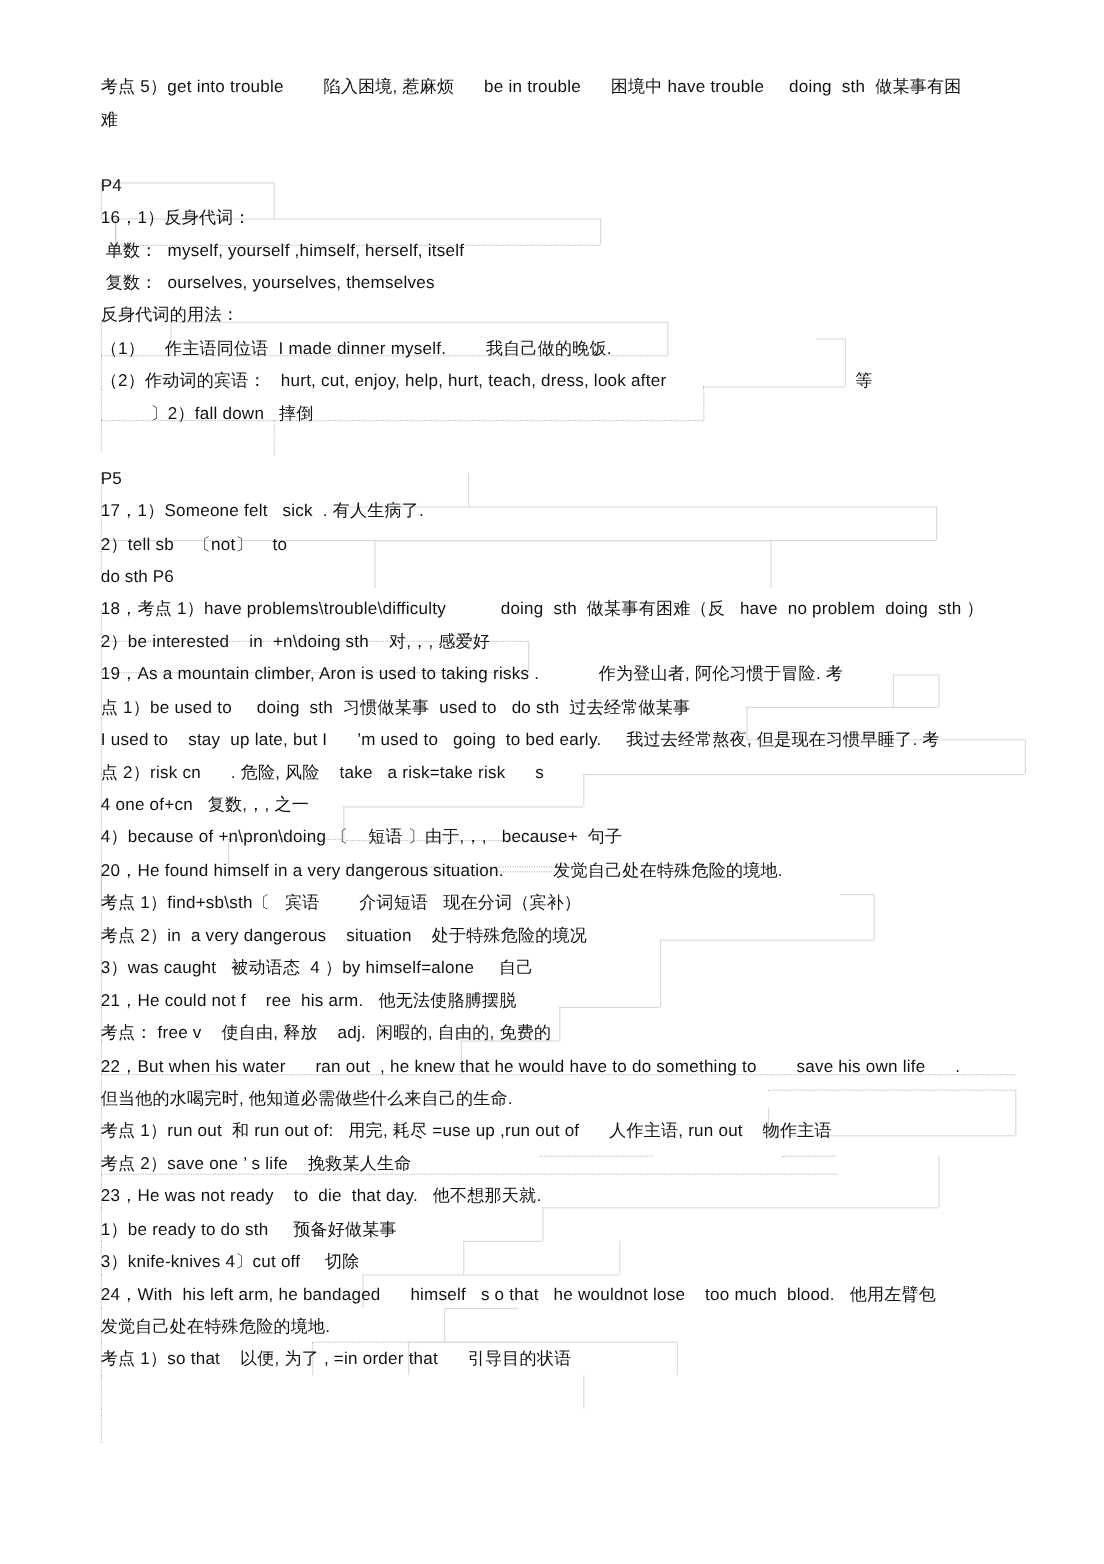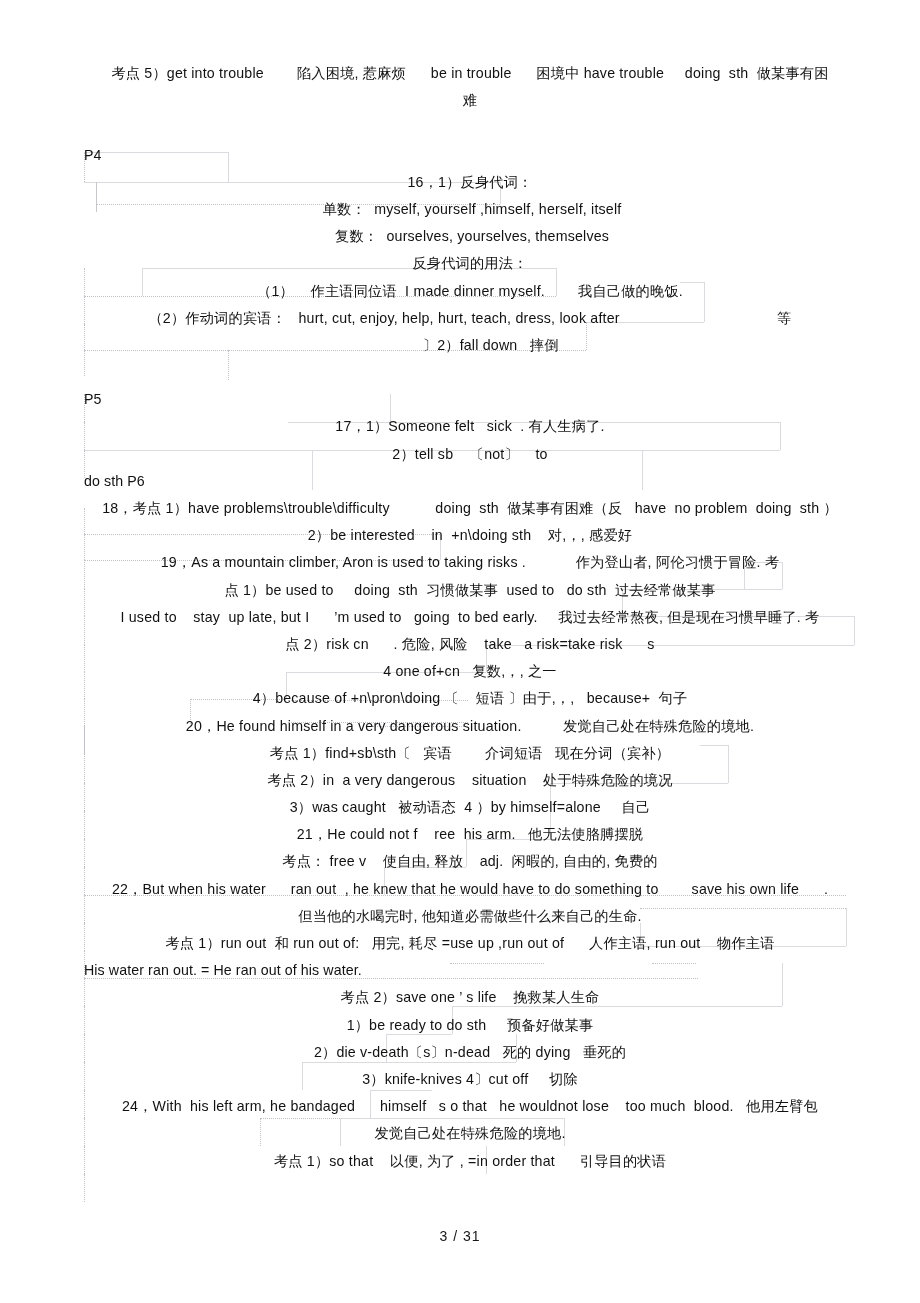--- a/index.html
+++ b/index.html
@@ -37,21 +37,21 @@
   }
   .ln {
     position: relative;
     font-size: 14.2px;
     line-height: 27.2px;
     height: 27.2px;
     white-space: pre;
     letter-spacing: 0.1px;
     color: #111111;
   }
-  .ln.cn { letter-spacing: 0.2px; text-align: center; }
+  .ln.cn { letter-spacing: 0.2px; }
 
   .footer {
     position: absolute;
     left: 0;
     top: 1228px;
     width: 920px;
     text-align: center;
     font-size: 14px;
     letter-spacing: 1px;
     color: #161616;
@@ -224,25 +224,23 @@
     <div class="ln cn">4）because of +n\pron\doing 〔    短语 〕由于,，,   because+  句子</div>
     <div class="ln cn">20，He found himself in a very dangerous situation.          发觉自己处在特殊危险的境地.</div>
     <div class="ln cn">考点 1）find+sb\sth〔   宾语        介词短语   现在分词（宾补）</div>
     <div class="ln cn">考点 2）in  a very dangerous    situation    处于特殊危险的境况</div>
     <div class="ln cn">3）was caught   被动语态  4 ）by himself=alone     自己</div>
     <div class="ln cn">21，He could not f    ree  his arm.   他无法使胳膊摆脱</div>
     <div class="ln cn">考点： free v    使自由, 释放    adj.  闲暇的, 自由的, 免费的</div>
     <div class="ln cn">22，But when his water      ran out  , he knew that he would have to do something to        save his own life      .</div>
     <div class="ln cn">但当他的水喝完时, 他知道必需做些什么来自己的生命.</div>
     <div class="ln cn">考点 1）run out  和 run out of:   用完, 耗尽 =use up ,run out of      人作主语, run out    物作主语</div>
-    <div class="ln">His water ran out. = He ran out of his water.</div>
     <div class="ln cn">考点 2）save one ’ s life    挽救某人生命</div>
+    <div class="ln cn">23，He was not ready    to  die  that day.   他不想那天就.</div>
     <div class="ln cn">1）be ready to do sth     预备好做某事</div>
-    <div class="ln cn">2）die v-death〔s〕n-dead   死的 dying   垂死的</div>
     <div class="ln cn">3）knife-knives 4〕cut off     切除</div>
     <div class="ln cn">24，With  his left arm, he bandaged      himself   s o that   he wouldnot lose    too much  blood.   他用左臂包</div>
     <div class="ln cn">发觉自己处在特殊危险的境地.</div>
     <div class="ln cn">考点 1）so that    以便, 为了 , =in order that      引导目的状语</div>
   </div>
 
-  <div class="footer">3 /  31</div>
 
 </div>
 
 </body></html>

